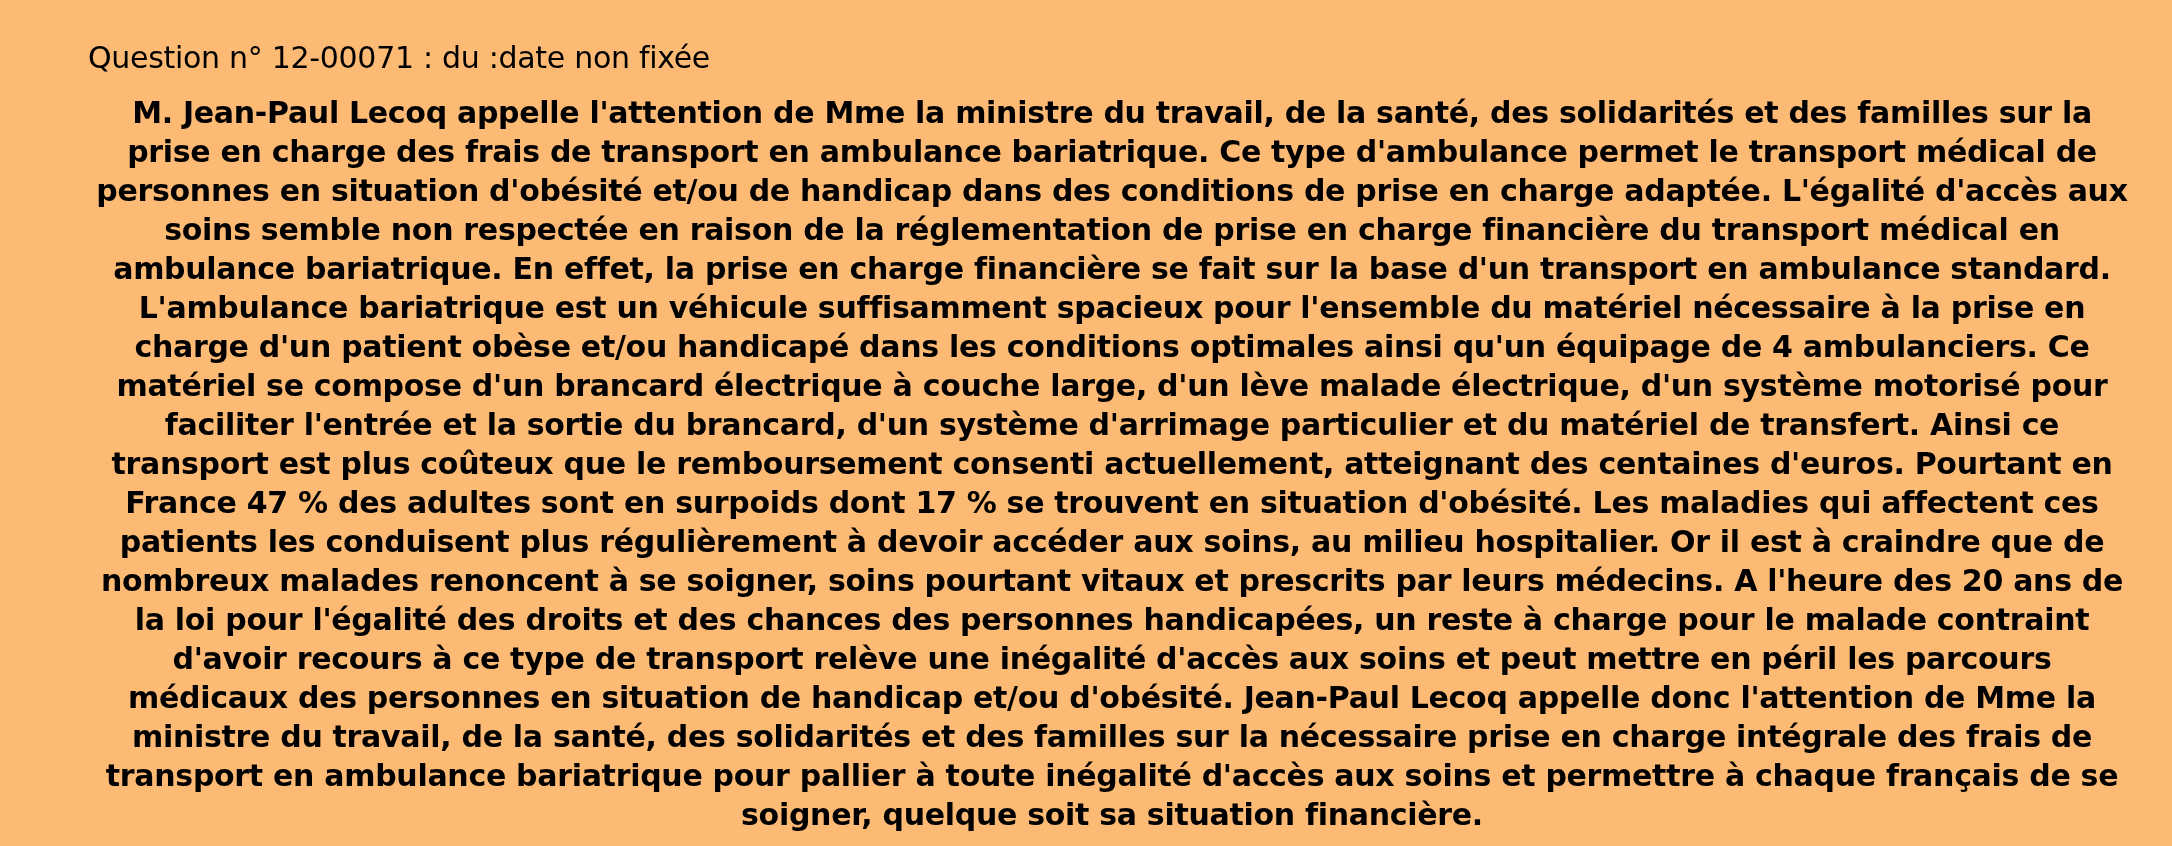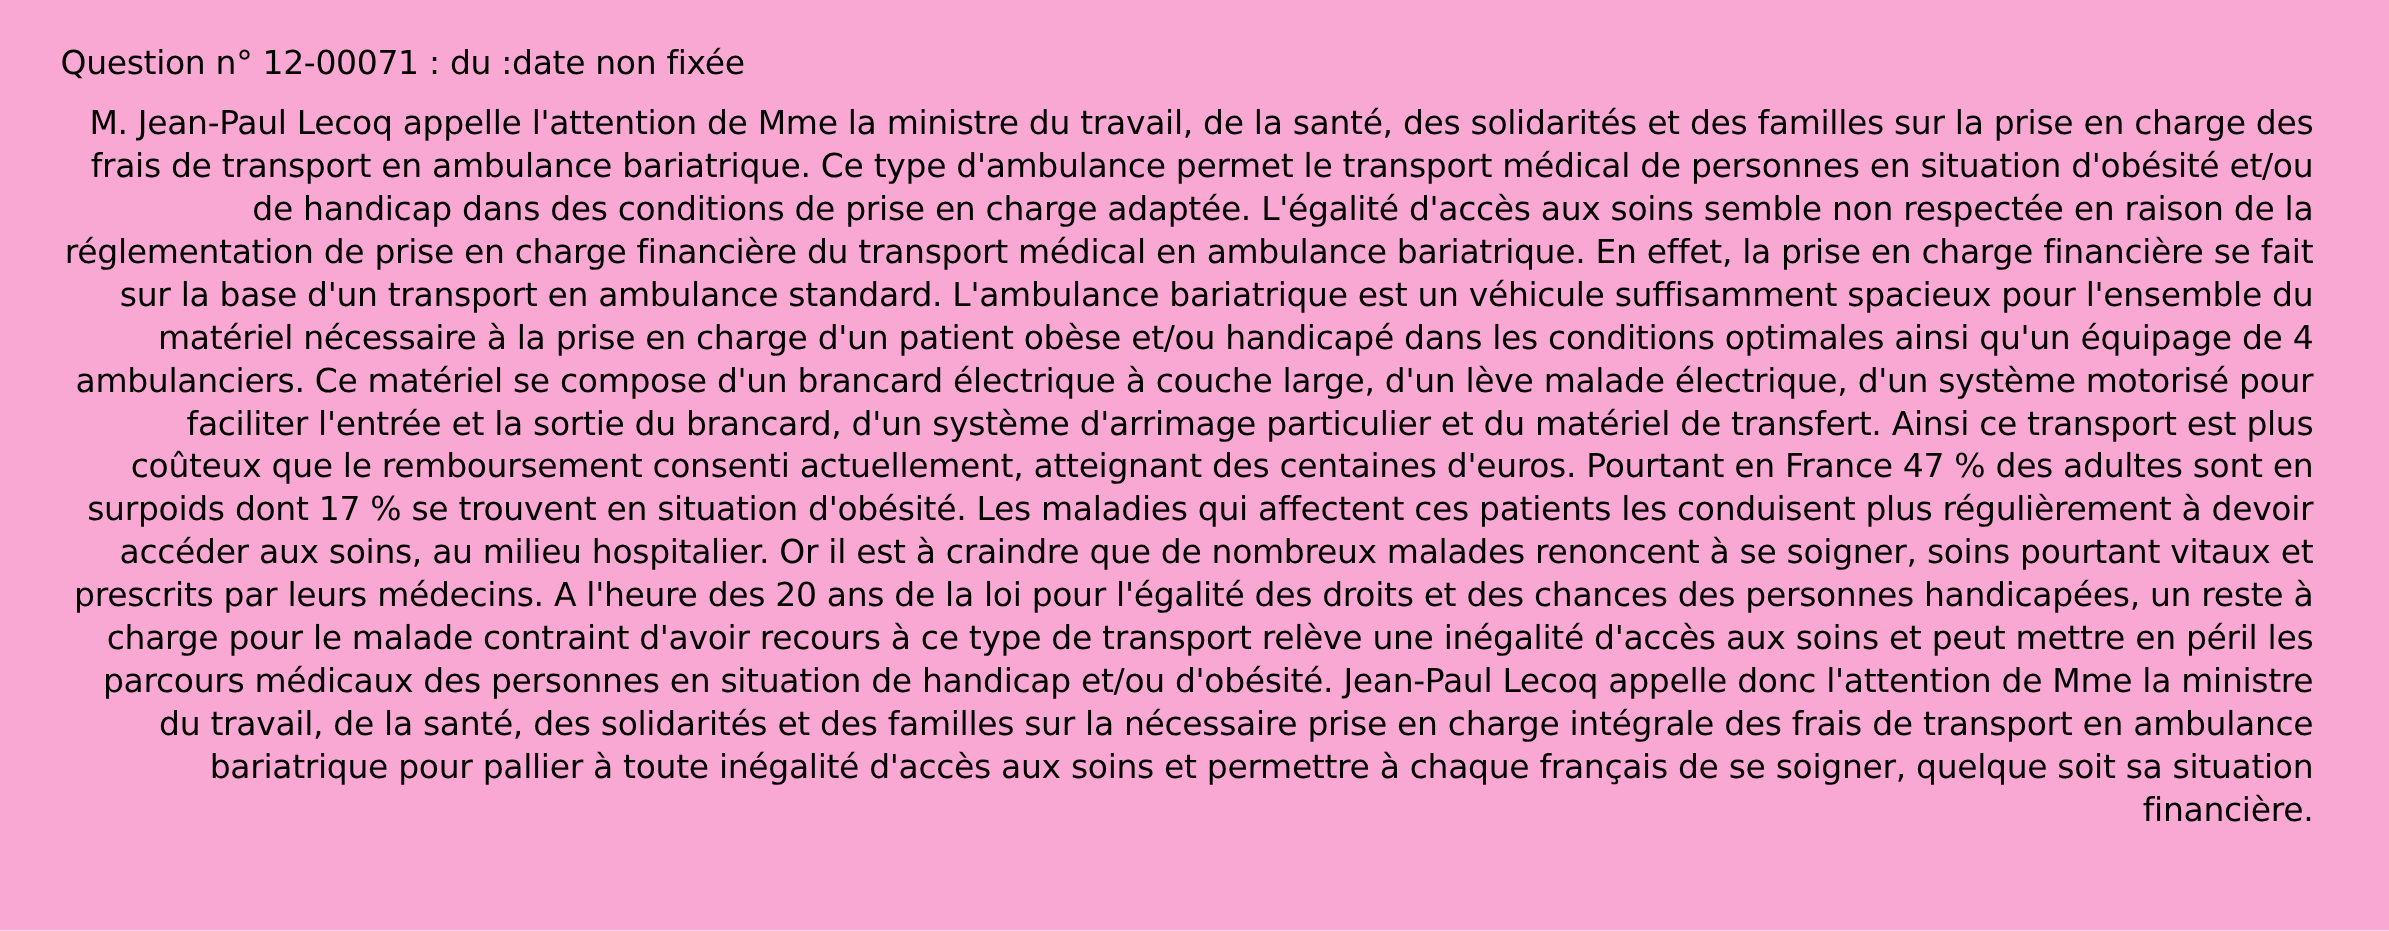--- a/index.html
+++ b/index.html
@@ -3,40 +3,40 @@
 <meta charset="utf-8">
 <style>
   * { margin: 0; padding: 0; box-sizing: border-box; }
   html, body {
     background: #ffffff;
     font-family: "DejaVu Sans", "Liberation Sans", sans-serif;
   }
   .page {
     width: 2172px;
     height: 846px;
-    background: #f9a8d4;
+    background: #fdba74;
     overflow: hidden;
-    padding: 38px 36px 0 55px;
+    padding: 38px 36px 0 88px;
   }
   .question-title {
     font-size: 30px;
     line-height: 39px;
     color: #000000;
     font-weight: 400;
     letter-spacing: -0.3px;
     margin-bottom: 16px;
     white-space: nowrap;
   }
   .question-body {
     font-size: 30px;
     line-height: 39px;
     color: #000000;
-    font-weight: 400;
+    font-weight: 700;
     letter-spacing: -0.3px;
-    text-align: right;
+    text-align: center;
     max-width: 2048px;
   }
 </style>
 </head>
 <body>
 
 <div class="page">
   <div class="question-title">Question n° 12-00071 : du :date non fixée</div>
   <p class="question-body">M. Jean-Paul Lecoq appelle l'attention de Mme la ministre du travail, de la santé, des solidarités et des familles sur la prise en charge des frais de transport en ambulance bariatrique. Ce type d'ambulance permet le transport médical de personnes en situation d'obésité et/ou de handicap dans des conditions de prise en charge adaptée. L'égalité d'accès aux soins semble non respectée en raison de la réglementation de prise en charge financière du transport médical en ambulance bariatrique. En effet, la prise en charge financière se fait sur la base d'un transport en ambulance standard. L'ambulance bariatrique est un véhicule suffisamment spacieux pour l'ensemble du matériel nécessaire à la prise en charge d'un patient obèse et/ou handicapé dans les conditions optimales ainsi qu'un équipage de 4 ambulanciers. Ce matériel se compose d'un brancard électrique à couche large, d'un lève malade électrique, d'un système motorisé pour faciliter l'entrée et la sortie du brancard, d'un système d'arrimage particulier et du matériel de transfert. Ainsi ce transport est plus coûteux que le remboursement consenti actuellement, atteignant des centaines d'euros. Pourtant en France 47 % des adultes sont en surpoids dont 17 % se trouvent en situation d'obésité. Les maladies qui affectent ces patients les conduisent plus régulièrement à devoir accéder aux soins, au milieu hospitalier. Or il est à craindre que de nombreux malades renoncent à se soigner, soins pourtant vitaux et prescrits par leurs médecins. A l'heure des 20 ans de la loi pour l'égalité des droits et des chances des personnes handicapées, un reste à charge pour le malade contraint d'avoir recours à ce type de transport relève une inégalité d'accès aux soins et peut mettre en péril les parcours médicaux des personnes en situation de handicap et/ou d'obésité. Jean-Paul Lecoq appelle donc l'attention de Mme la ministre du travail, de la santé, des solidarités et des familles sur la nécessaire prise en charge intégrale des frais de transport en ambulance bariatrique pour pallier à toute inégalité d'accès aux soins et permettre à chaque français de se soigner, quelque soit sa situation financière.</p>
 </div>

